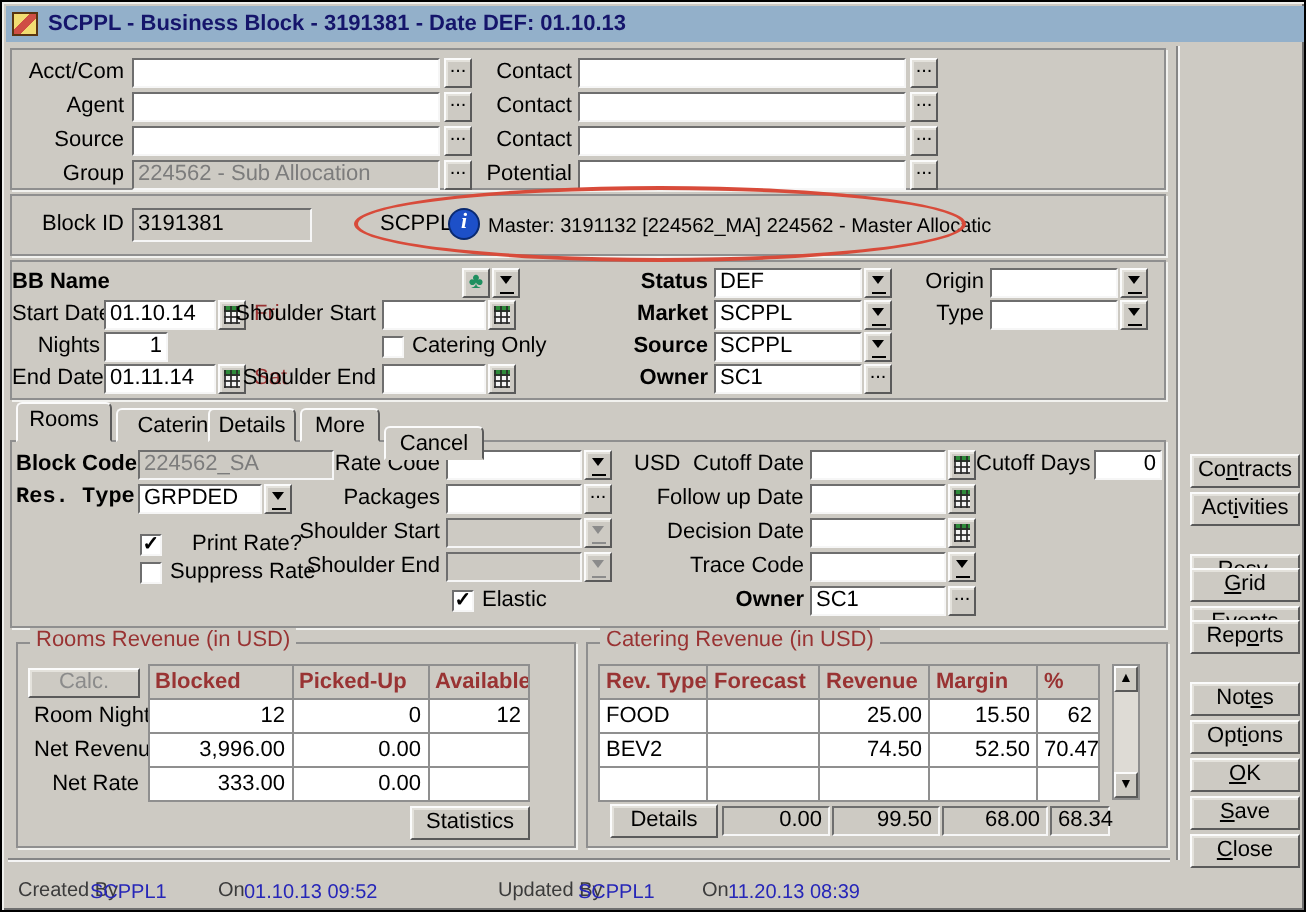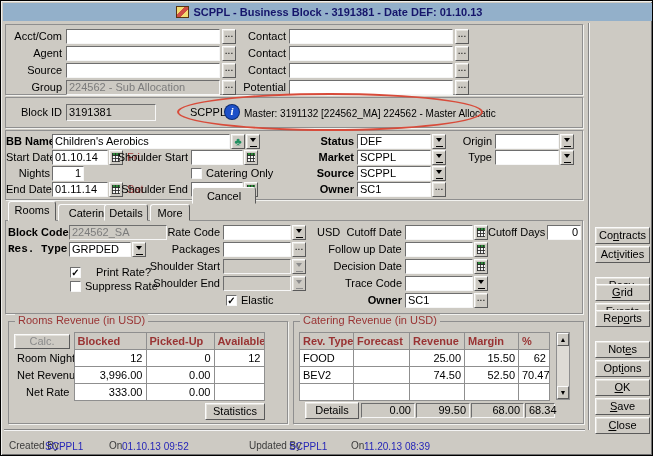--- a/index.html
+++ b/index.html
@@ -46,21 +46,21 @@
 
   .cb { position:absolute; width:11px; height:11px; background:#fff; text-align:center;
         font-size:10px; line-height:9px; font-weight:bold; color:#000;
         border:1px solid; border-color:#6e6e6e #f6f6f6 #f6f6f6 #6e6e6e; }
 
   .etched { position:absolute; border:1px solid #8f8f8f; box-shadow:1px 1px 0 #f2f2ef; }
   .legend { position:absolute; top:-8px; left:6px; padding:0 3px; background:#cdcac3;
             font-size:11px; color:#993333; white-space:nowrap; }
 
   .titlebar { position:absolute; left:2px; top:2px; width:649px; height:18px; background:#93b0ca;
-              display:flex; align-items:center;justify-content:center; }
+              display:flex; align-items:center; }
   .titleicon { width:13px; height:12px; margin-left:3px; border:1px solid #5a3410;
                background:linear-gradient(135deg,#f2dc72 38%, #cf4e44 38% 62%, #f2dc72 62%); }
   .titletxt { margin-left:5px; font-size:11px; font-weight:bold; color:#15156b; white-space:nowrap; }
 
   .tab { position:absolute; height:17px; background:#cdcac3; font-size:11px; line-height:16px;
          text-align:center; border:1px solid; border-color:#fbfbfb #5a5a5a #cdcac3 #fbfbfb;
          border-radius:3px 3px 0 0; z-index:2; }
   .tab.active { height:20px; z-index:3; }
 
   table.tbl { position:absolute; border-collapse:collapse; font-size:11px; table-layout:fixed; }
@@ -137,21 +137,20 @@
     <span class="lbl" style="left:184px;top:7px;">SCPPL.</span>
     <div class="infoicon" style="left:219px;top:7px;"><span>i</span></div>
     <span class="lbl" style="left:238px;top:8px;font-size:10px;">Master: 3191132 [224562_MA] 224562 - Master Allocatic</span>
   </div>
 
   <div class="ellipse" style="left:176px;top:92px;width:306px;height:38px;"></div>
 
   <div class="etched" style="left:4px;top:129px;width:578px;height:70px;">
 
     <span class="lbl b r" style="left:0px;top:3px;width:44px;">BB Name</span>
-    <div class="fld" style="left:46px;top:3px;width:178px;">Children's Aerobics</div>
     <div class="btn" style="left:225px;top:3px;width:14px;height:15px;"><span class="flower">♣</span></div>
     <div class="btn lov" style="left:240px;top:3px;">
         <i class="tri"></i>
         <i class="bar"></i>
       </div>
     <span class="lbl b r" style="left:296px;top:3px;width:52px;">Status</span>
     <div class="fld" style="left:351px;top:3px;width:74px;">DEF</div>
     <div class="btn lov" style="left:426px;top:3px;">
         <i class="tri"></i>
         <i class="bar"></i>
@@ -212,21 +211,21 @@
       </div>
     <span class="lbl b r" style="left:296px;top:51px;width:52px;">Owner</span>
     <div class="fld" style="left:351px;top:51px;width:74px;">SC1</div>
     <div class="btn dots" style="left:426px;top:51px;"><span>...</span></div>
   </div>
 
   <div class="tab active" style="left:7px;top:200px;width:48px;">Rooms</div>
   <div class="tab" style="left:57px;top:203px;width:63px;">Catering</div>
   <div class="tab" style="left:103px;top:203px;width:44px;">Details</div>
   <div class="tab" style="left:149px;top:203px;width:40px;">More</div>
-  <div class="tab" style="left:191px;top:186px;width:64px;">Cancel</div>
+  <div class="tab" style="left:191px;top:212px;width:50px;">Cancel</div>
 
   <div class="etched" style="left:4px;top:219px;width:578px;height:94px;">
 
     <span class="lbl b r" style="left:2px;top:4px;width:58px;">Block Code</span>
     <div class="fld dis" style="left:63px;top:4px;width:98px;">224562_SA</div>
     <span class="lbl b r" style="left:2px;top:21px;width:58px;font-family:Liberation Mono, monospace;">Res. Type</span>
     <div class="fld" style="left:63px;top:21px;width:62px;">GRPDED</div>
     <div class="btn lov" style="left:126px;top:21px;">
         <i class="tri"></i>
         <i class="bar"></i>

